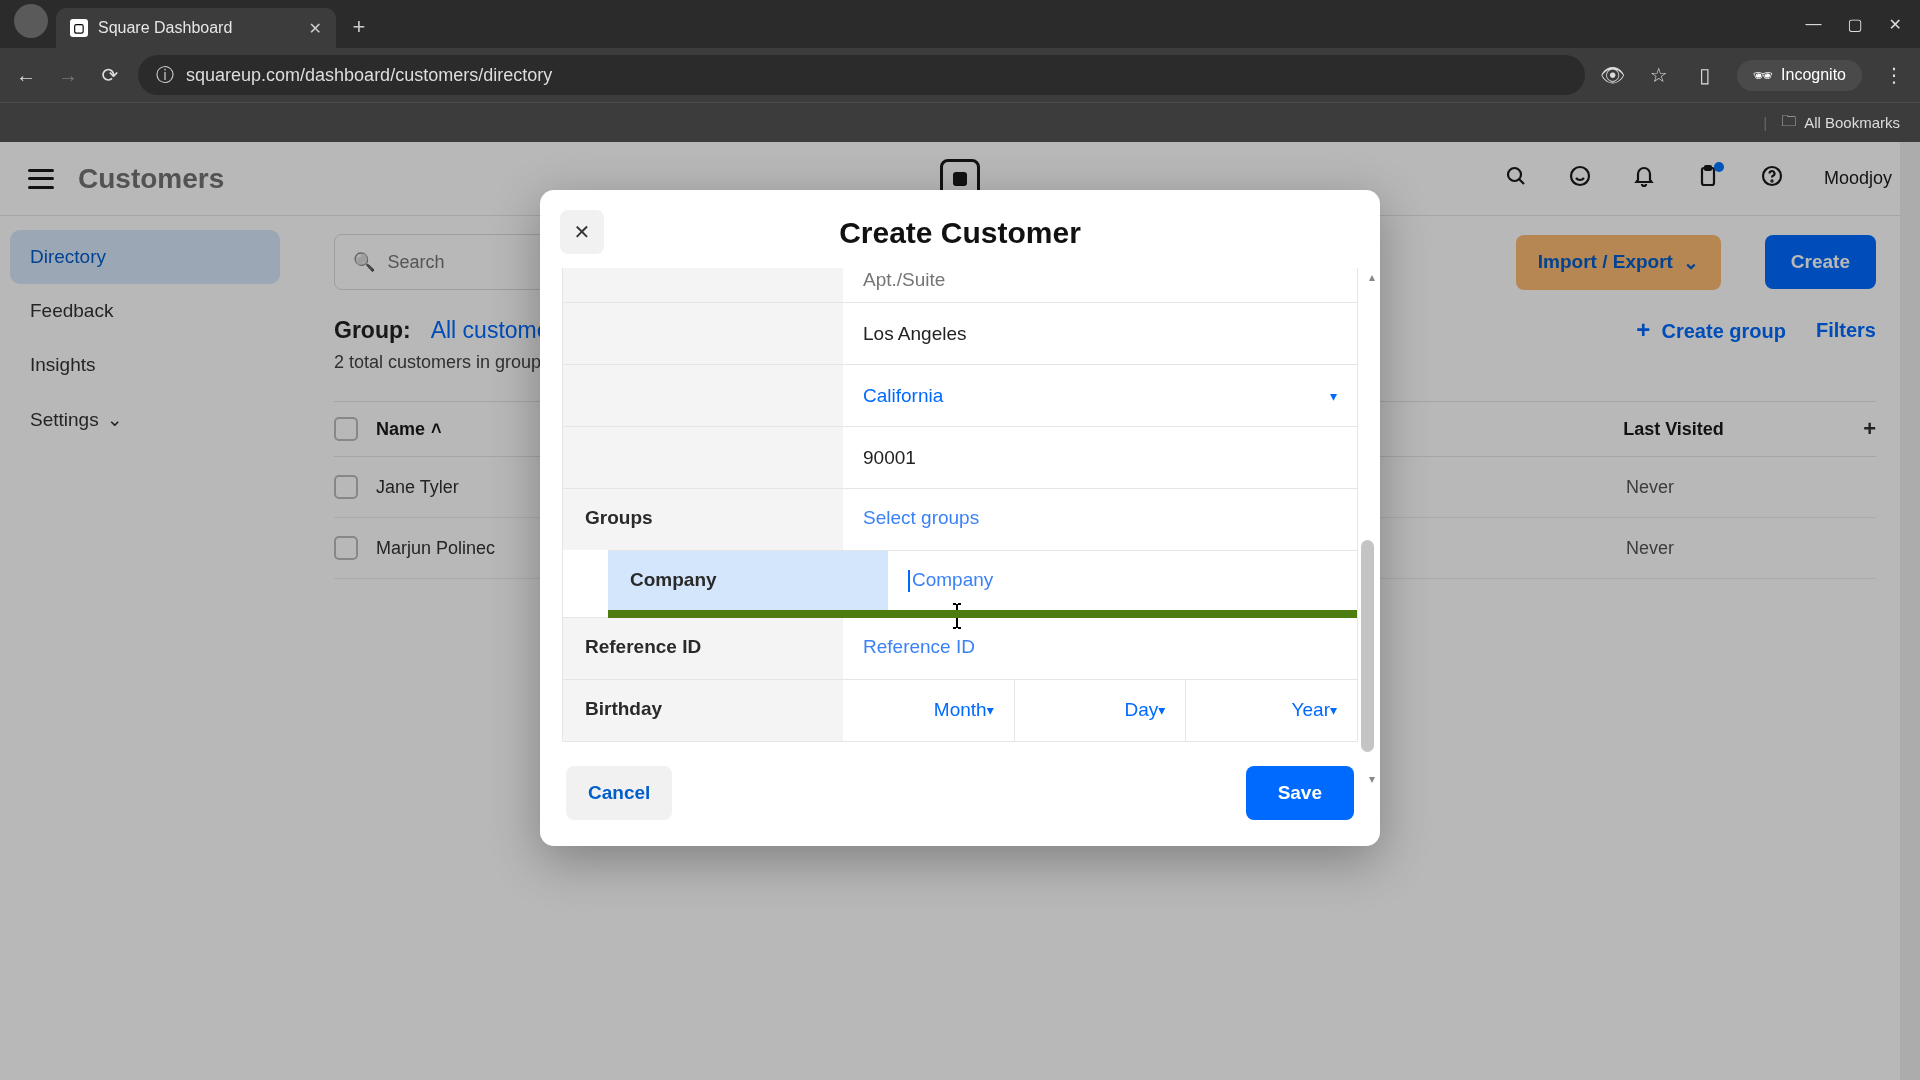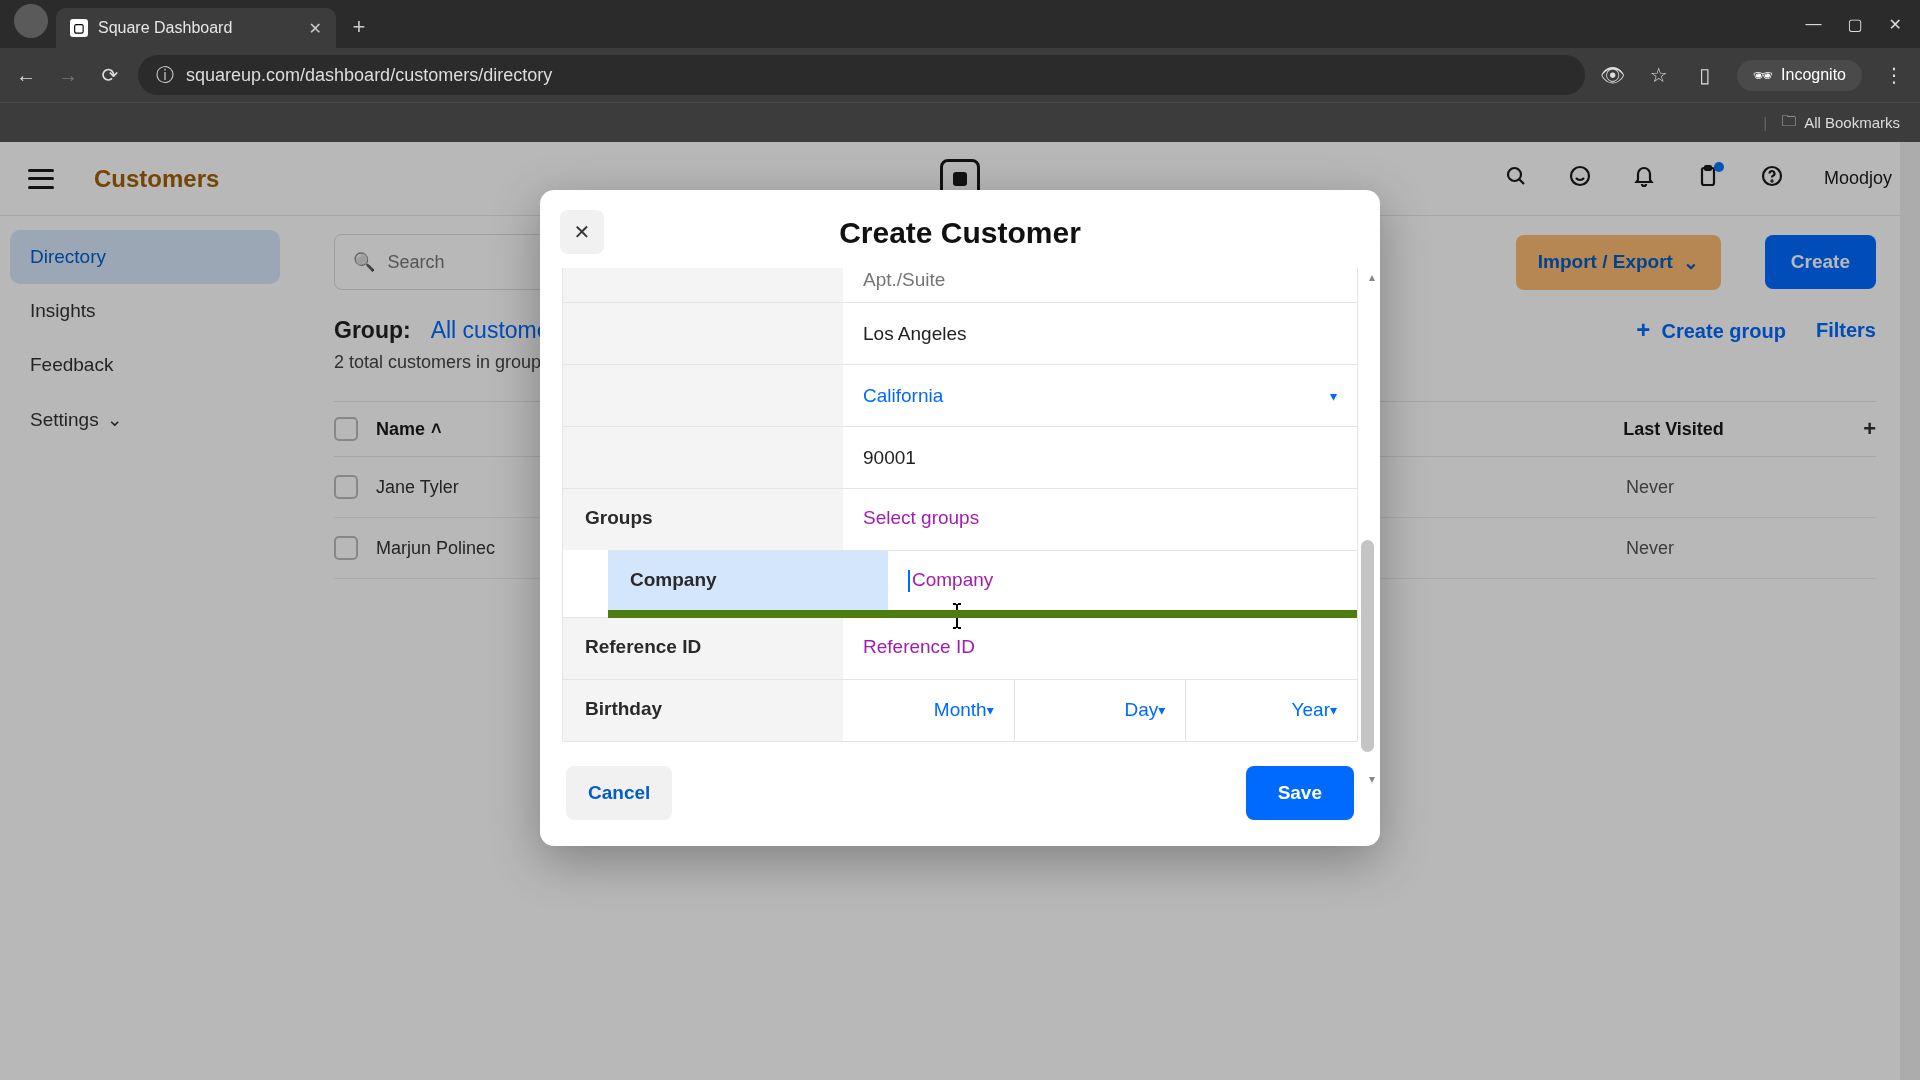--- a/index.html
+++ b/index.html
@@ -28,21 +28,21 @@
 .bookmarks-bar { background:#3c3c3c; height:40px; display:flex; align-items:center; justify-content:flex-end; padding-right:20px; color:#ddd; font-size:15px; border-top:1px solid #4a4a4a; gap:8px;}
 .bookmarks-bar .divider { color:#666; margin-right:6px; }
 
 
 .page { position:relative; width:1920px; height:938px; background:#fff; }
 
 
 .sq-header { height:74px; border-bottom:1px solid #e5e5e5; display:flex; align-items:center; padding:0 28px; gap:24px; }
 .hamburger { width:26px; height:20px; display:flex; flex-direction:column; justify-content:space-between; }
 .hamburger span { height:3px; background:#1a1a1a; border-radius:2px; }
-.sq-header .title { font-size:24px; font-weight:600; color:#a16207;margin-left:16px; }
+.sq-header .title { font-size:28px; font-weight:600; color:#737373; }
 .sq-logo { width:40px; height:40px; border:3px solid #1a1a1a; border-radius:8px; margin:0 auto; display:flex; align-items:center; justify-content:center; }
 .sq-logo div { width:14px; height:14px; background:#1a1a1a; border-radius:3px; }
 .header-center { position:absolute; left:50%; transform:translateX(-50%); }
 .header-right { margin-left:auto; display:flex; align-items:center; gap:40px; color:#1a1a1a; }
 .header-icon { font-size:22px; position:relative; }
 .badge-dot { position:absolute; top:-2px; right:-4px; width:10px; height:10px; background:#0077ff; border-radius:50%; }
 .header-right .user { font-size:18px; font-weight:500; }
 
 
 .main-area { display:flex; height:calc(100% - 74px); }
@@ -86,21 +86,21 @@
 .modal-title { font-size:30px; font-weight:700; color:#111; }
 
 .modal-body { position:relative; padding:0 22px; }
 .form-scroll { border:1px solid #e5e5e5; border-top:none; border-radius:0 0 2px 2px; }
 .form-row { display:flex; border-top:1px solid #e5e5e5; min-height:62px; }
 .form-row:first-child { border-top:none; }
 .form-label { width:280px; background:#f4f4f4; padding:18px 22px; font-size:19px; font-weight:600; color:#2a2a2a; }
 .form-label.nolabel { }
 .form-field { flex:1; padding:0; display:flex; align-items:stretch; }
 .form-field input, .form-field .pseudo-input { width:100%; border:none; padding:18px 20px; font-size:19px; color:#222; background:transparent; outline:none; }
-.form-field .pseudo-input.placeholder { color:#a21caf; }
+.form-field .pseudo-input.placeholder { color:#3b82f6; }
 .form-field .pseudo-select { width:100%; padding:18px 20px; font-size:19px; color:#006aff; font-weight:500; display:flex; align-items:center; justify-content:space-between; }
 .chev-down { color:#006aff; font-size:14px; }
 
 .row-focused .form-label { background:#d3e6fc; }
 .row-focused { border-bottom:8px solid #4d7c0f; margin-bottom:-1px; position:relative; z-index:2;margin-left:45px;}
 .cursor-bar { display:inline-block; width:2px; height:22px; background:#006aff; vertical-align:middle; margin-right:2px; animation:blink 1s step-end infinite; }
 @keyframes blink { 50% { opacity:0; } }
 .text-cursor { position:absolute; left:406px; top:334px; pointer-events:none; }
 .text-cursor svg { width:22px; height:28px; }
 
@@ -218,24 +218,24 @@
       <span class="user">Moodjoy</span>
     </div>
   </div>
 
   <div class="main-area">
     <div class="sidebar">
       <div class="item active">
           <span>Directory</span>
         </div>
       <div class="item">
+          <span>Feedback</span>
+        </div>
+      <div class="item">
           <span>Insights</span>
-        </div>
-      <div class="item">
-          <span>Feedback</span>
         </div>
       <div class="item">
           <span>Settings</span>
           <span>⌄</span>
         </div>
     </div>
 
     <div class="content">
       <div class="toolbar-row">
         <div class="search-box">

